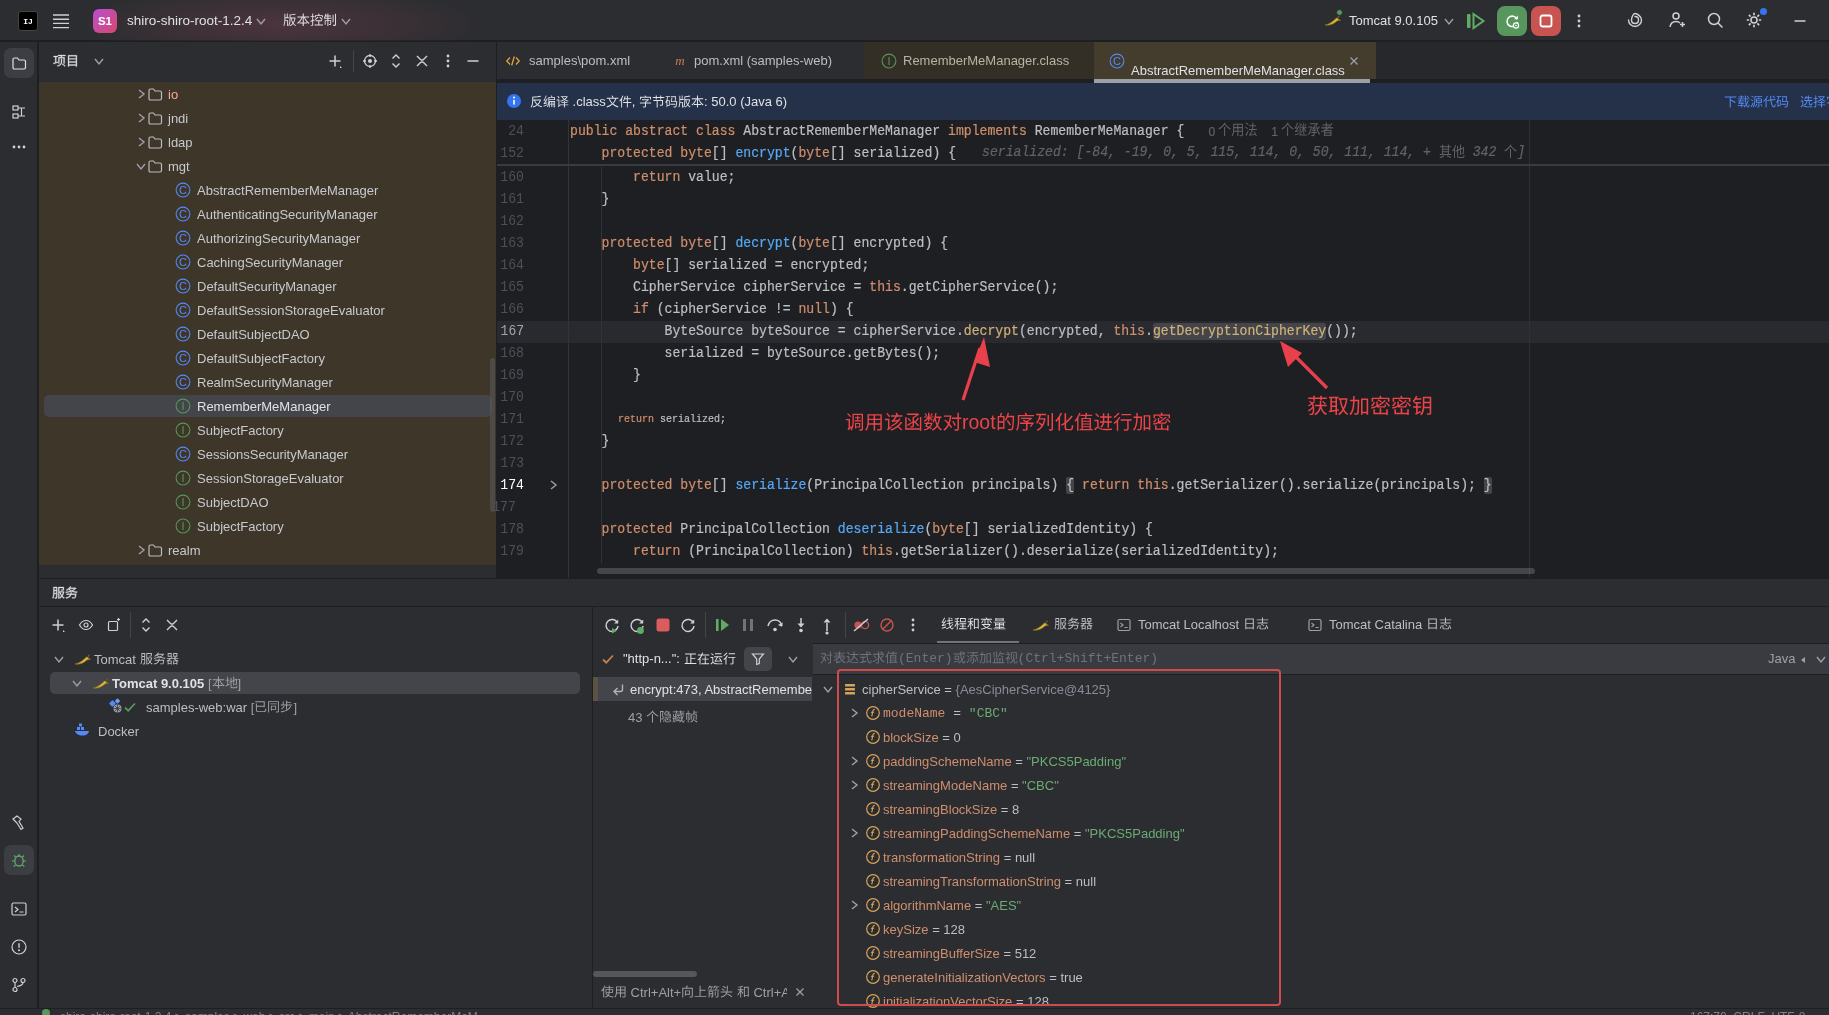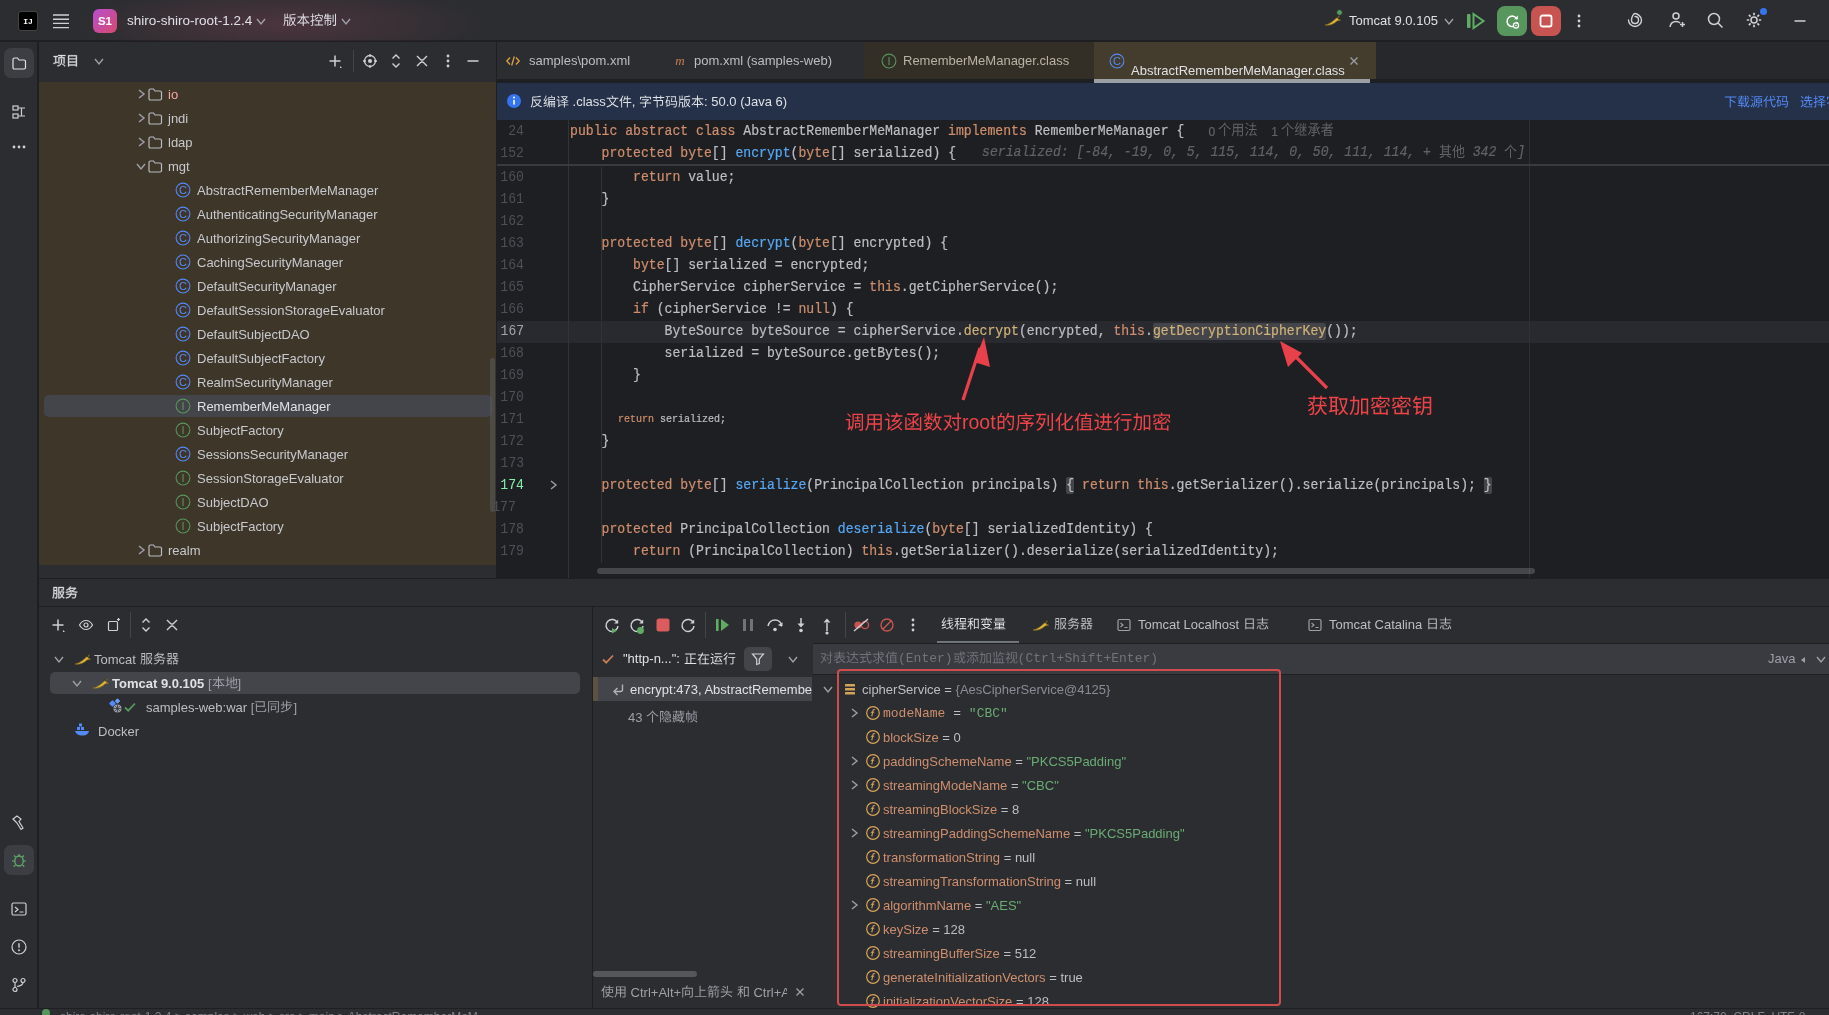--- a/index.html
+++ b/index.html
@@ -493,21 +493,21 @@
 <div class="row mono" style="left:484px;top:342px;height:22px;width:40px;font-size:13.13px;color:#4B5059;justify-content:flex-end;display:flex"><span style="display:inline-block;transform:scaleY(1.13)">168</span></div>
 <div class="row mono" style="left:570px;top:342px;height:22px;font-size:13.13px"><span style="display:inline-block;transform:scaleY(1.13);-webkit-text-stroke:.2px currentColor">            serialized = byteSource.getBytes();</span></div>
 <div class="row mono" style="left:484px;top:364px;height:22px;width:40px;font-size:13.13px;color:#4B5059;justify-content:flex-end;display:flex"><span style="display:inline-block;transform:scaleY(1.13)">169</span></div>
 <div class="row mono" style="left:570px;top:364px;height:22px;font-size:13.13px"><span style="display:inline-block;transform:scaleY(1.13);-webkit-text-stroke:.2px currentColor">        }</span></div>
 <div class="row mono" style="left:484px;top:386px;height:22px;width:40px;font-size:13.13px;color:#4B5059;justify-content:flex-end;display:flex"><span style="display:inline-block;transform:scaleY(1.13)">170</span></div>
 <div class="row mono" style="left:484px;top:408px;height:22px;width:40px;font-size:13.13px;color:#4B5059;justify-content:flex-end;display:flex"><span style="display:inline-block;transform:scaleY(1.13)">171</span></div>
 <div class="row mono" style="left:570px;top:408px;height:22px;font-size:10px"><span style="display:inline-block;transform:scaleY(1.13);-webkit-text-stroke:.2px currentColor">        <span style="color:#CF8E6D">return</span> serialized;</span></div>
 <div class="row mono" style="left:484px;top:430px;height:22px;width:40px;font-size:13.13px;color:#4B5059;justify-content:flex-end;display:flex"><span style="display:inline-block;transform:scaleY(1.13)">172</span></div>
 <div class="row mono" style="left:570px;top:430px;height:22px;font-size:13.13px"><span style="display:inline-block;transform:scaleY(1.13);-webkit-text-stroke:.2px currentColor">    }</span></div>
 <div class="row mono" style="left:484px;top:452px;height:22px;width:40px;font-size:13px;color:#4B5059;justify-content:flex-end;display:flex"><span style="display:inline-block;transform:scaleY(1.13)">173</span></div>
-<div class="row mono" style="left:484px;top:474px;height:22px;width:40px;font-size:13.13px;color:#86efac;justify-content:flex-end;display:flex"><span style="display:inline-block;transform:scaleY(1.13)">174</span></div>
+<div class="row mono" style="left:484px;top:474px;height:22px;width:40px;font-size:13.13px;color:#ffffff;justify-content:flex-end;display:flex"><span style="display:inline-block;transform:scaleY(1.13)">174</span></div>
 <div class="cl" style="left:545px;top:477px;width:16px;height:16px;">
     <svg width="16" height="16" viewBox="0 0 16 16" fill="none" style="">
       <path d="M6 4l5 4-5 4" stroke="#9DA0A8" stroke-width="1.4" fill="none"></path>
     </svg>
   </div>
 <div class="row mono" style="left:570px;top:474px;height:22px;font-size:13.13px"><span style="display:inline-block;transform:scaleY(1.13);-webkit-text-stroke:.2px currentColor">    <span style="color:#CF8E6D">protected byte</span>[] <span style="color:#56A8F5">serialize</span>(PrincipalCollection principals) <span style="background:#43454A;border-radius:2px">{</span> <span style="color:#CF8E6D">return</span> <span style="color:#CF8E6D">this</span>.getSerializer().serialize(principals); <span style="background:#43454A;border-radius:2px">}</span></span></div>
 <div class="row mono" style="left:484px;top:496px;height:22px;width:40px;font-size:13.13px;color:#4B5059;justify-content:center;display:flex"><span style="display:inline-block;transform:scaleY(1.13)">177</span></div>
 <div class="row mono" style="left:484px;top:518px;height:22px;width:40px;font-size:13.13px;color:#4B5059;justify-content:flex-end;display:flex"><span style="display:inline-block;transform:scaleY(1.13)">178</span></div>
 <div class="row mono" style="left:570px;top:518px;height:22px;font-size:13.13px"><span style="display:inline-block;transform:scaleY(1.13);-webkit-text-stroke:.2px currentColor">    <span style="color:#CF8E6D">protected</span> PrincipalCollection <span style="color:#56A8F5">deserialize</span>(<span style="color:#CF8E6D">byte</span>[] serializedIdentity) {</span></div>
 <div class="row mono" style="left:484px;top:540px;height:22px;width:40px;font-size:13.13px;color:#4B5059;justify-content:flex-end;display:flex"><span style="display:inline-block;transform:scaleY(1.13)">179</span></div>

